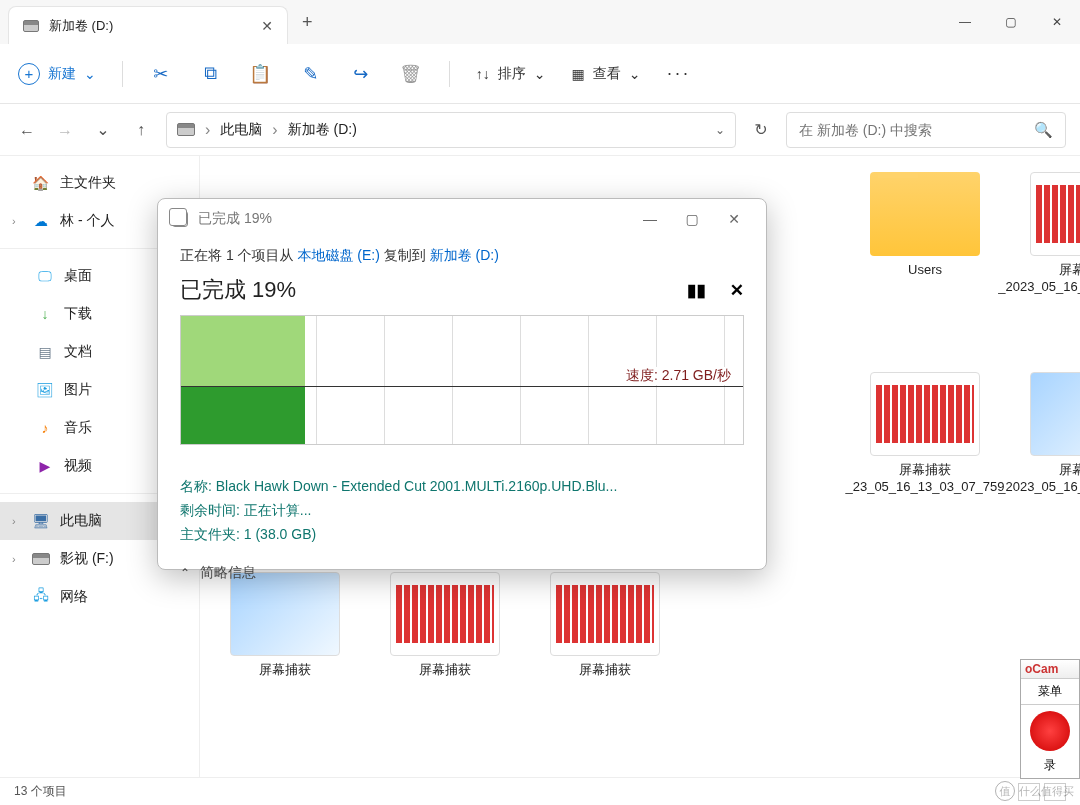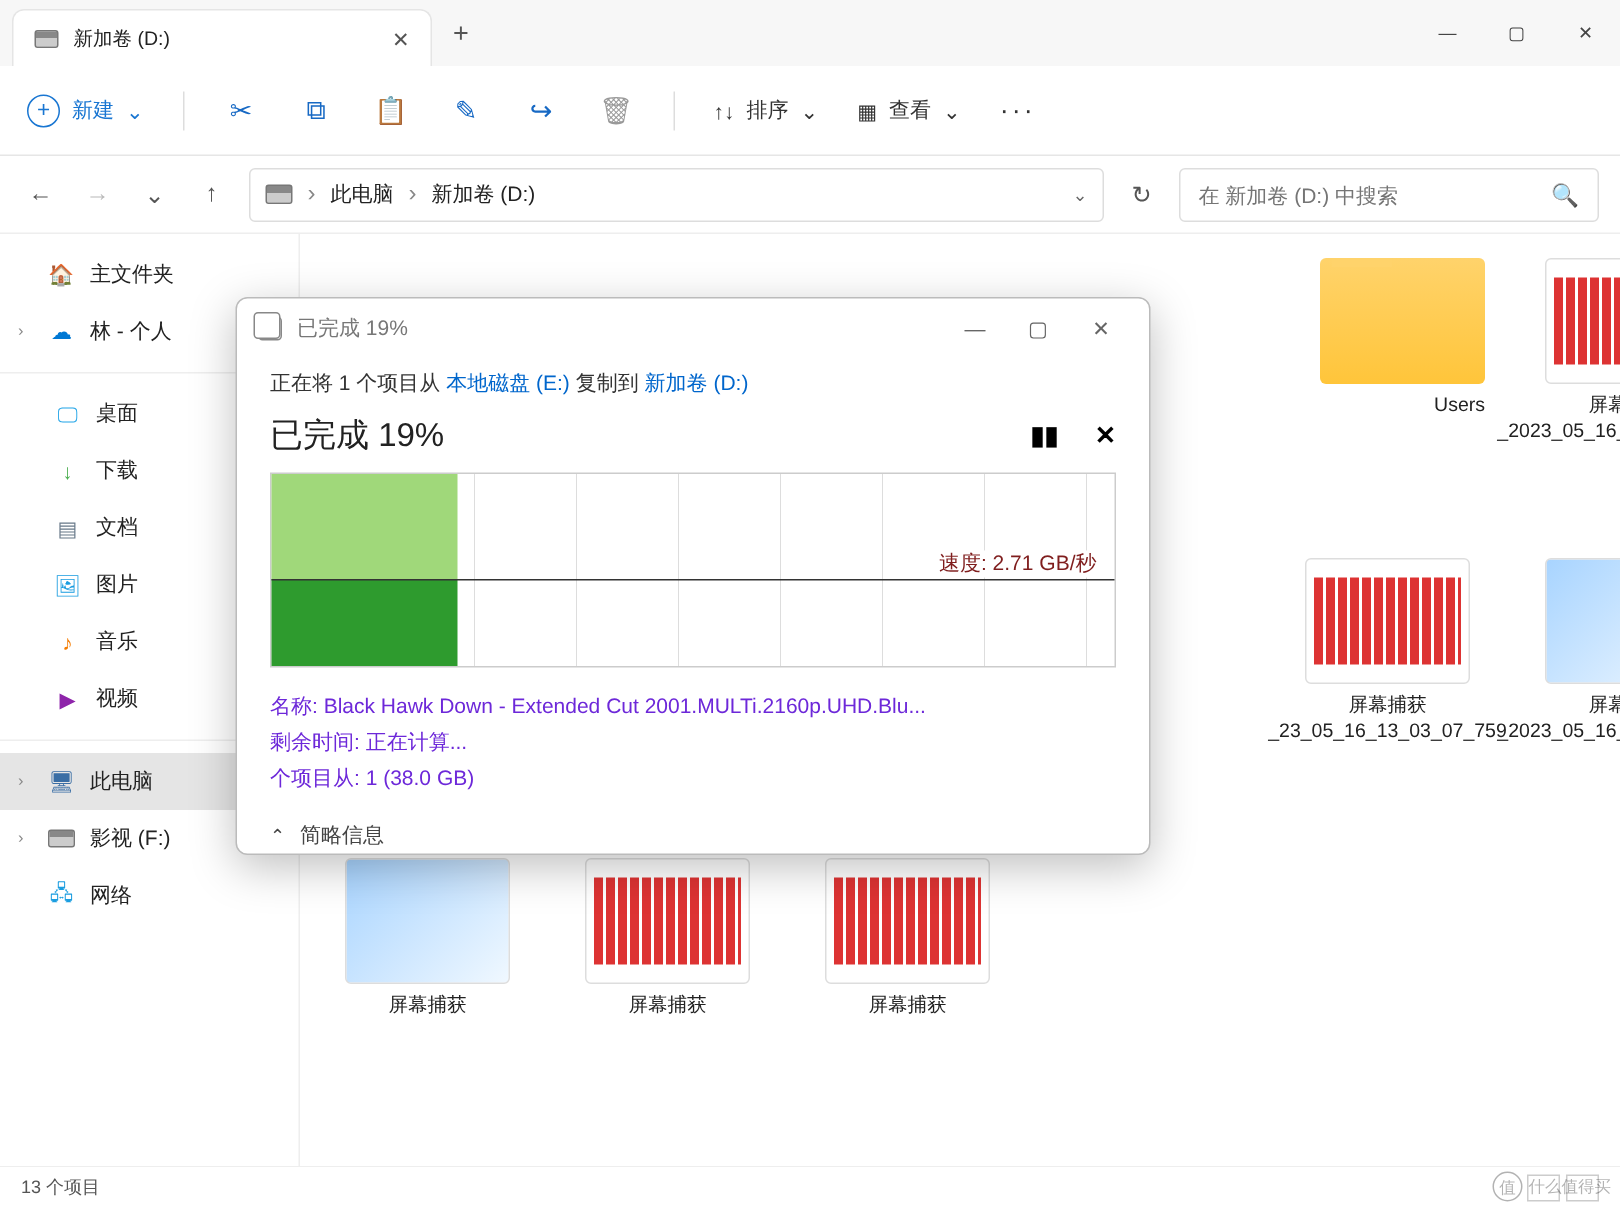--- a/index.html
+++ b/index.html
@@ -89,21 +89,21 @@
 .dlg-row { display: flex; align-items: center; justify-content: space-between; }
 .dlg-prog { font-size: 22px; color: #222; }
 .dlg-pc { display: flex; gap: 24px; }
 .dlg-pc span { font-size: 17px; font-weight: bold; cursor: pointer; }
 .chart { margin-top: 10px; height: 130px; border: 1px solid #ccc; position: relative; background: #fff; }
 .chart-grid { position: absolute; inset: 0; background: repeating-linear-gradient(90deg, transparent 0 67px, #ddd 67px 68px); }
 .chart-fill-top { position: absolute; left: 0; top: 0; width: 22%; height: 55%; background: #a0d87a; }
 .chart-fill-bot { position: absolute; left: 0; top: 55%; width: 22%; height: 45%; background: #2e9b2e; }
 .chart-line { position: absolute; left: 0; right: 0; top: 55%; height: 1px; background: #333; }
 .chart-speed { position: absolute; right: 8px; top: 40%; font-size: 14px; color: #7f1d1d; background: #fff; padding: 0 4px; }
-.dlg-info { margin-top: 14px; font-size: 14px; color: #6d28d9; line-height: 1.7; }
+.dlg-info { margin-top: 30px; font-size: 14px; color: #0f766e; line-height: 1.7; }
 .dlg-more { margin-top: 18px; display: flex; align-items: center; gap: 10px; font-size: 14px; color: #444; cursor: pointer; }
 .dlg-more-chev { font-size: 12px; }
 
 
 .recorder { position: absolute; right: 0; bottom: 26px; width: 60px; background: #fff; border: 1px solid #aaa; z-index: 200; font-size: 12px; }
 .rec-title { background: linear-gradient(#fff,#eee); padding: 2px 4px; color: #c33; font-weight: bold; border-bottom: 1px solid #ccc; }
 .rec-menu { padding: 4px; text-align: center; border-bottom: 1px solid #ccc; }
 .rec-btn { width: 40px; height: 40px; background: radial-gradient(circle, #ff4040, #cc0000); border-radius: 50%; margin: 6px auto; }
 .rec-lbl { text-align: center; padding-bottom: 4px; }
 
@@ -227,21 +227,21 @@
         </div>
       <div class="sb-item">
           <span class="sb-exp"></span>
           <span class="sb-icon ico-net">🖧</span>
           <span>网络</span>
         </div>
     </div>
 
     <div class="content">
       <div class="grid" id="grid" style="display: grid; grid-template-columns: repeat(6, 130px); grid-auto-rows: 180px; gap: 20px 30px;">
-          <div class="item" style="grid-area: 1 / 5; align-items: flex-end;">
+          <div class="item" style="grid-area: 1 / 5;">
             <div class="thumb folder"></div>
             <span>Users</span>
           </div>
           <div class="item" style="grid-area: 1 / 6;">
             <div class="thumb shot"></div>
             <span>屏幕捕获_2023_05_16_12_50_13_705</span>
           </div>
           <div class="item" style="grid-area: 2 / 5;">
             <div class="thumb shot"></div>
             <span>屏幕捕获_23_05_16_13_03_07_759</span>
@@ -298,26 +298,32 @@
       <div class="chart">
         <div class="chart-grid"></div>
         <div class="chart-fill-top"></div>
         <div class="chart-fill-bot"></div>
         <div class="chart-line"></div>
         <div class="chart-speed"><span>速度: </span><span>2.71 GB/秒</span></div>
       </div>
       <div class="dlg-info">
         <div><span>名称: </span><span>Black Hawk Down - Extended Cut 2001.MULTi.2160p.UHD.Blu...</span></div>
         <div><span>剩余时间: </span><span>正在计算...</span></div>
-        <div><span>个项目从: </span><span>1 (38.0 GB)</span></div>
+        <div><span>主文件夹: </span><span>1 (38.0 GB)</span></div>
       </div>
       <div class="dlg-more">
         <span class="dlg-more-chev">⌃</span>
         <span>简略信息</span>
       </div>
     </div>
   </div>
 
+  <div class="recorder">
+    <div class="rec-title">oCam</div>
+    <div class="rec-menu">菜单</div>
+    <div class="rec-btn"></div>
+    <div class="rec-lbl">录</div>
+  </div>
 
   <div class="watermark">
     <span class="wm-circle">值</span><span>什么值得买</span>
   </div>
 </div>
 
 </body></html>

